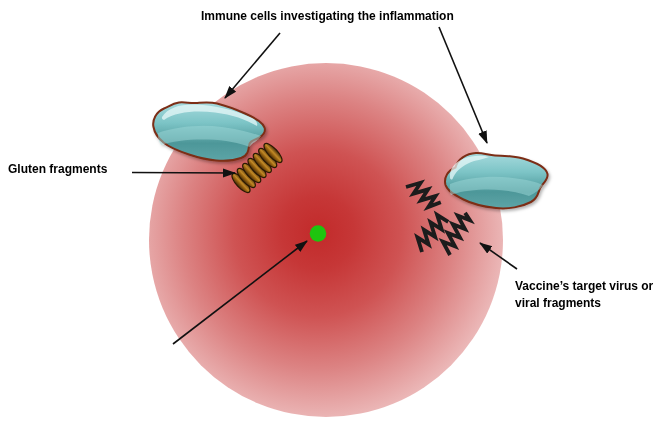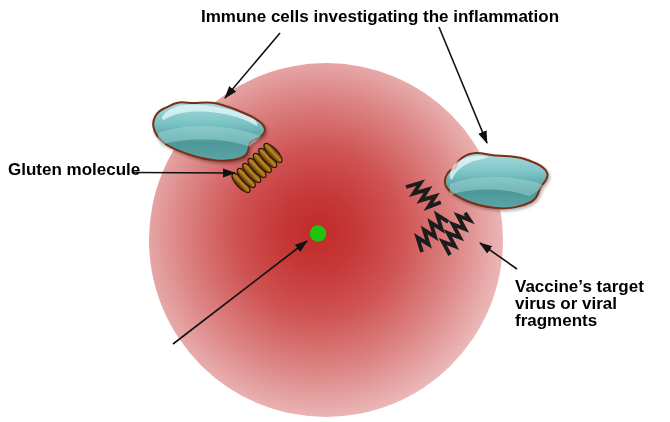--- a/index.html
+++ b/index.html
@@ -15,21 +15,21 @@
       #c63737 14%,
       #cf5353 32%,
       #dc8383 52%,
       #eab3b3 70%,
       #f5d8d8 84%,
       #fdf3f3 94%,
       rgba(255,255,255,0) 100%);
   }
   svg.shapes{position:absolute;left:0;top:0;}
   .label{
-    position:absolute;color:var(--ink,#000);font-weight:bold;font-size:17px;line-height:17px;
+    position:absolute;color:var(--ink,#000);font-weight:bold;font-size:12px;line-height:17px;
     white-space:normal;
   }
   .label.title{white-space:nowrap;}
 </style>
 </head>
 <body>
 
 <div class="stage">
 
   <div class="inflammation"></div>
@@ -108,18 +108,18 @@
       <line x1="280" y1="33" x2="225" y2="98" marker-end="url(#ah)"></line>
       <line x1="439" y1="27" x2="487" y2="143" marker-end="url(#ah)"></line>
       <line x1="132" y1="172.5" x2="235" y2="173" marker-end="url(#ah)"></line>
       <line x1="173" y1="344" x2="307" y2="241" marker-end="url(#ah)"></line>
       <line x1="517" y1="269" x2="480" y2="243" marker-end="url(#ah)"></line>
     </g>
   </svg>
 
   <div class="label title" style="left:201px;top:8px;">Immune cells investigating the inflammation</div>
 
-  <div class="label" style="left:8px;top:161px;white-space:nowrap;">Gluten molecule</div>
+  <div class="label" style="left:8px;top:161px;white-space:nowrap;">Gluten fragments</div>
 
 
   <div class="label" style="left:515px;top:278px;width:160px;">Vaccine’s target virus or viral fragments</div>
 
 </div>
 
 </body></html>

